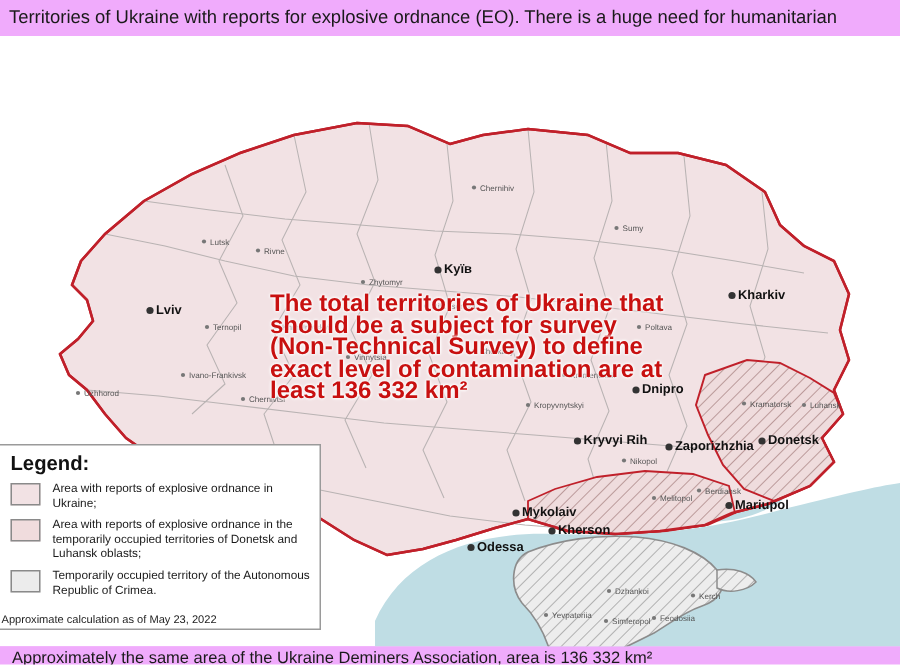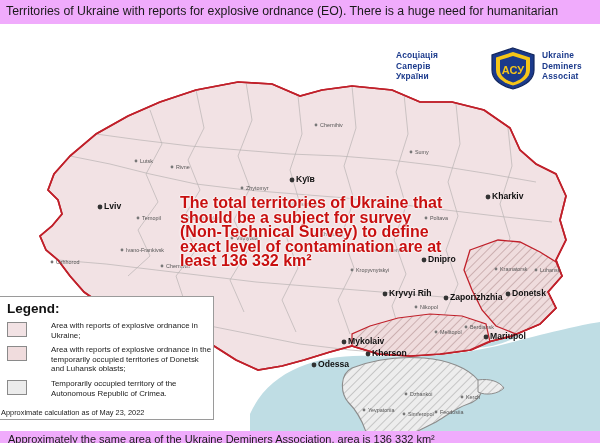--- a/index.html
+++ b/index.html
@@ -45,21 +45,21 @@
 
   
   .legend{
     position:absolute;left:-2px;top:296px;width:216px;height:124px;
     background:#ffffff;border:1px solid #9a9a9a;box-sizing:border-box;
   }
   .legend h2{
     margin:0;padding:4px 0 0 8px;font-size:13.5px;font-weight:bold;color:#111;
   }
   .legend .row{
-    position:relative;margin:5px 0 0 8px;padding-left:44px;min-height:16px;
+    position:relative;margin:5px 0 0 8px;padding-left:28px;min-height:16px;
   }
   .legend .sw{
     position:absolute;left:0;top:1px;width:18px;height:13px;border:1px solid #8a8a8a;
   }
   .legend .txt{font-size:7.9px;line-height:9.6px;color:#1a1a1a;display:block;}
   .legend .note{
     position:absolute;left:-2px;bottom:2px;font-size:7.4px;color:#222;padding-left:4px;
   }
 
   
@@ -304,38 +304,20 @@
             <text x="372" y="332" font-size="8.6" font-weight="bold" fill="#111" font-family="Liberation Sans, sans-serif">Kherson</text>
           </g>
           <g>
             <circle cx="386" cy="422" r="2.4" fill="#333"></circle>
             <text x="390" y="424" font-size="8.6" font-weight="bold" fill="#111" font-family="Liberation Sans, sans-serif">Sevastopol</text>
           </g>
         </g>
     </svg>
   </div>
 
-  <div class="logo">
-    <div class="ltext left">
-      <span>Асоціація</span><br>
-      <span>Саперів</span><br>
-      <span>України</span>
-    </div>
-    <svg class="emblem" viewBox="0 0 50 44">
-      <path d="M25,2 L46,9 L46,24 C46,34 36,40 25,43 C14,40 4,34 4,24 L4,9 Z" fill="#1b3a8c" stroke="#12265c" stroke-width="1.2"></path>
-      <path d="M25,6 L42,11.5 L42,24 C42,32 34,37 25,39.5 C16,37 8,32 8,24 L8,11.5 Z" fill="#f5c518"></path>
-      <path d="M25,10 L38,14 L38,24 C38,30.5 31.5,34.5 25,36.5 C18.5,34.5 12,30.5 12,24 L12,14 Z" fill="#1b3a8c"></path>
-      <text x="25" y="28" font-size="11" font-weight="bold" fill="#f5c518" text-anchor="middle" font-family="Liberation Sans, sans-serif">АСУ</text>
-    </svg>
-    <div class="ltext right">
-      <span>Ukraine</span><br>
-      <span>Deminers</span><br>
-      <span>Associat</span>
-    </div>
-  </div>
 
   <div class="redtext">The total territories of Ukraine that should be a subject for survey (Non-Technical Survey) to define exact level of contamination are at least 136 332 km²</div>
 
   <div class="legend">
     <h2>Legend:</h2>
 
     <div class="row">
       <span class="sw sw-eo"></span>
       <span class="txt">Area with reports of explosive ordnance in Ukraine;</span>
     </div>

